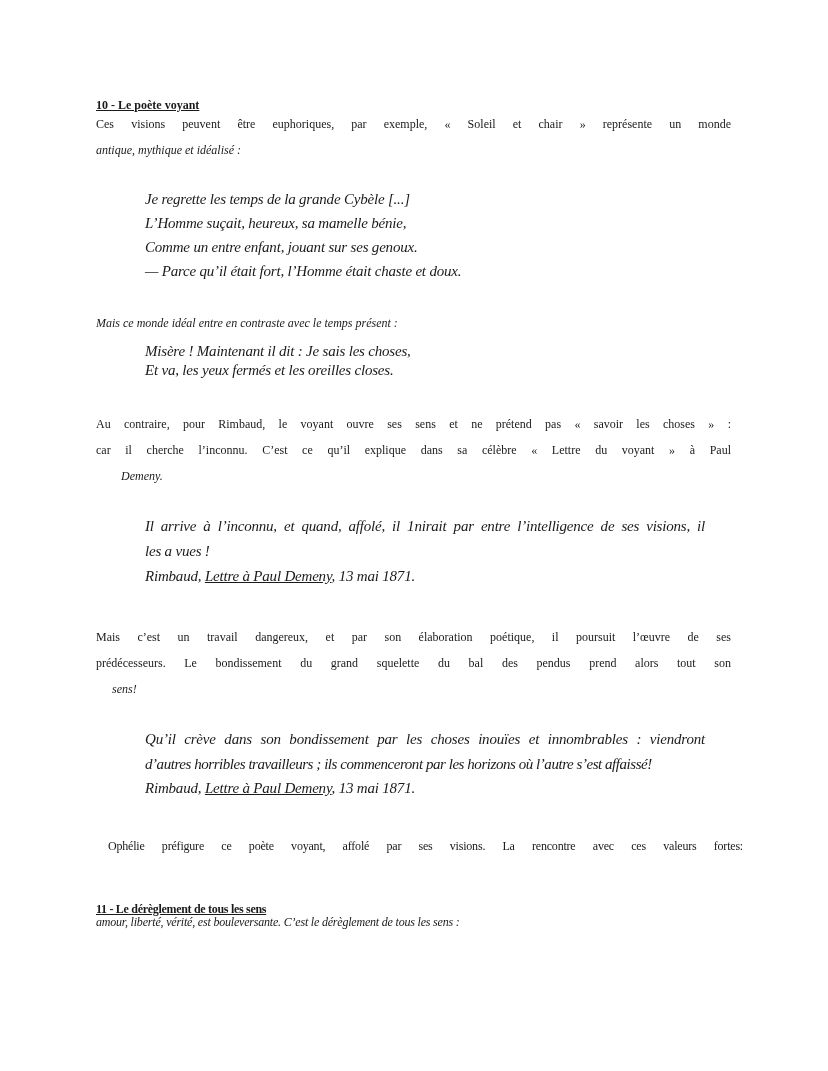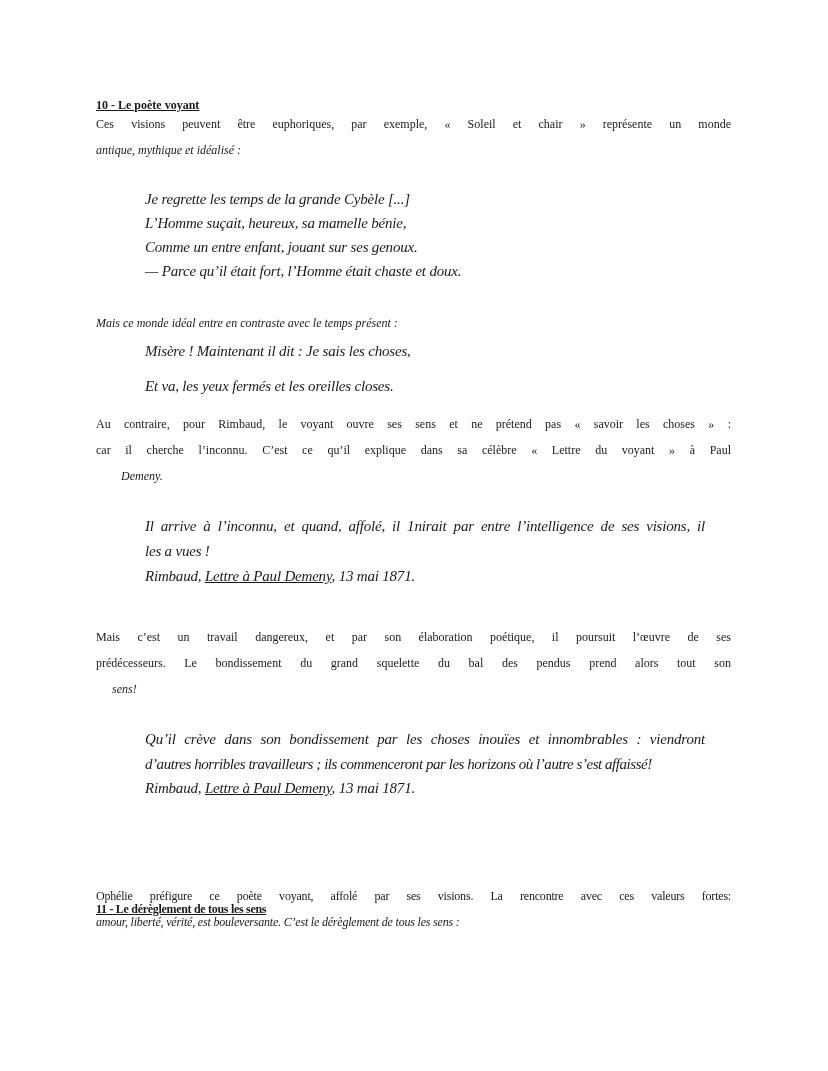--- a/index.html
+++ b/index.html
@@ -24,21 +24,21 @@
   <div class="line quote" style="top:189px;">Je regrette les temps de la grande Cybèle [...]</div>
   <div class="line quote" style="top:213px;">L’Homme suçait, heureux, sa mamelle bénie,</div>
   <div class="line quote" style="top:237px;">Comme un entre enfant, jouant sur ses genoux.</div>
   <div class="line quote" style="top:261px;">— Parce qu’il était fort, l’Homme était chaste et doux.</div>
 </div>
 
 <div class="line body-line last" style="top:313px;">Mais ce monde idéal entre en contraste avec le temps présent :</div>
 
 <div>
   <div class="line quote" style="top:341px;">Misère ! Maintenant il dit : Je sais les choses,</div>
-  <div class="line quote" style="top:376px;font-style:italic;">Et va, les yeux fermés et les oreilles closes.</div>
+  <div class="line quote" style="top:360px;font-style:italic;">Et va, les yeux fermés et les oreilles closes.</div>
 </div>
 
 <div>
   <div class="line body-line" style="top:414px;">Au contraire, pour Rimbaud, le voyant ouvre ses sens et ne prétend pas « savoir les choses » :</div>
   <div class="line body-line" style="top:440px;">car il cherche l’inconnu. C’est ce qu’il explique dans sa célèbre « Lettre du voyant » à Paul</div>
   <div class="line body-line last" style="top:466px;margin-left:25px;">Demeny.</div>
 </div>
 
 <div>
   <div class="line quote justify" style="top:516px;">Il arrive à l’inconnu, et quand, affolé, il 1nirait par entre l’intelligence de ses visions, il</div>
@@ -56,14 +56,14 @@
 
 <div>
   <div class="line quote justify" style="top:729px;">Qu’il crève dans son bondissement par les choses inouïes et innombrables : viendront</div>
   <div class="line quote" style="top:754px; letter-spacing:-0.45px;">d’autres horribles travailleurs ; ils commenceront par les horizons où l’autre s’est affaissé!</div>
   <div class="line quote" style="top:778px;">
     <span>Rimbaud, </span><span class="u">Lettre à Paul Demeny</span><span>, 13 mai 1871.</span>
   </div>
 </div>
 
 <div class="line heading" style="top:867px; letter-spacing:-0.3px;margin-top:32px;">11 - Le dérèglement de tous les sens</div>
-<div class="line body-line" style="top:886px; letter-spacing:-0.2px;">Ophélie préfigure ce poète voyant, affolé par ses visions. La rencontre avec ces valeurs fortes:</div>
+<div class="line body-line" style="top:836px; letter-spacing:-0.2px;margin-left:12px;">Ophélie préfigure ce poète voyant, affolé par ses visions. La rencontre avec ces valeurs fortes:</div>
 <div class="line body-line last" style="top:912px; letter-spacing:-0.2px;">amour, liberté, vérité, est bouleversante. C’est le dérèglement de tous les sens :</div>
 
 </body></html>

